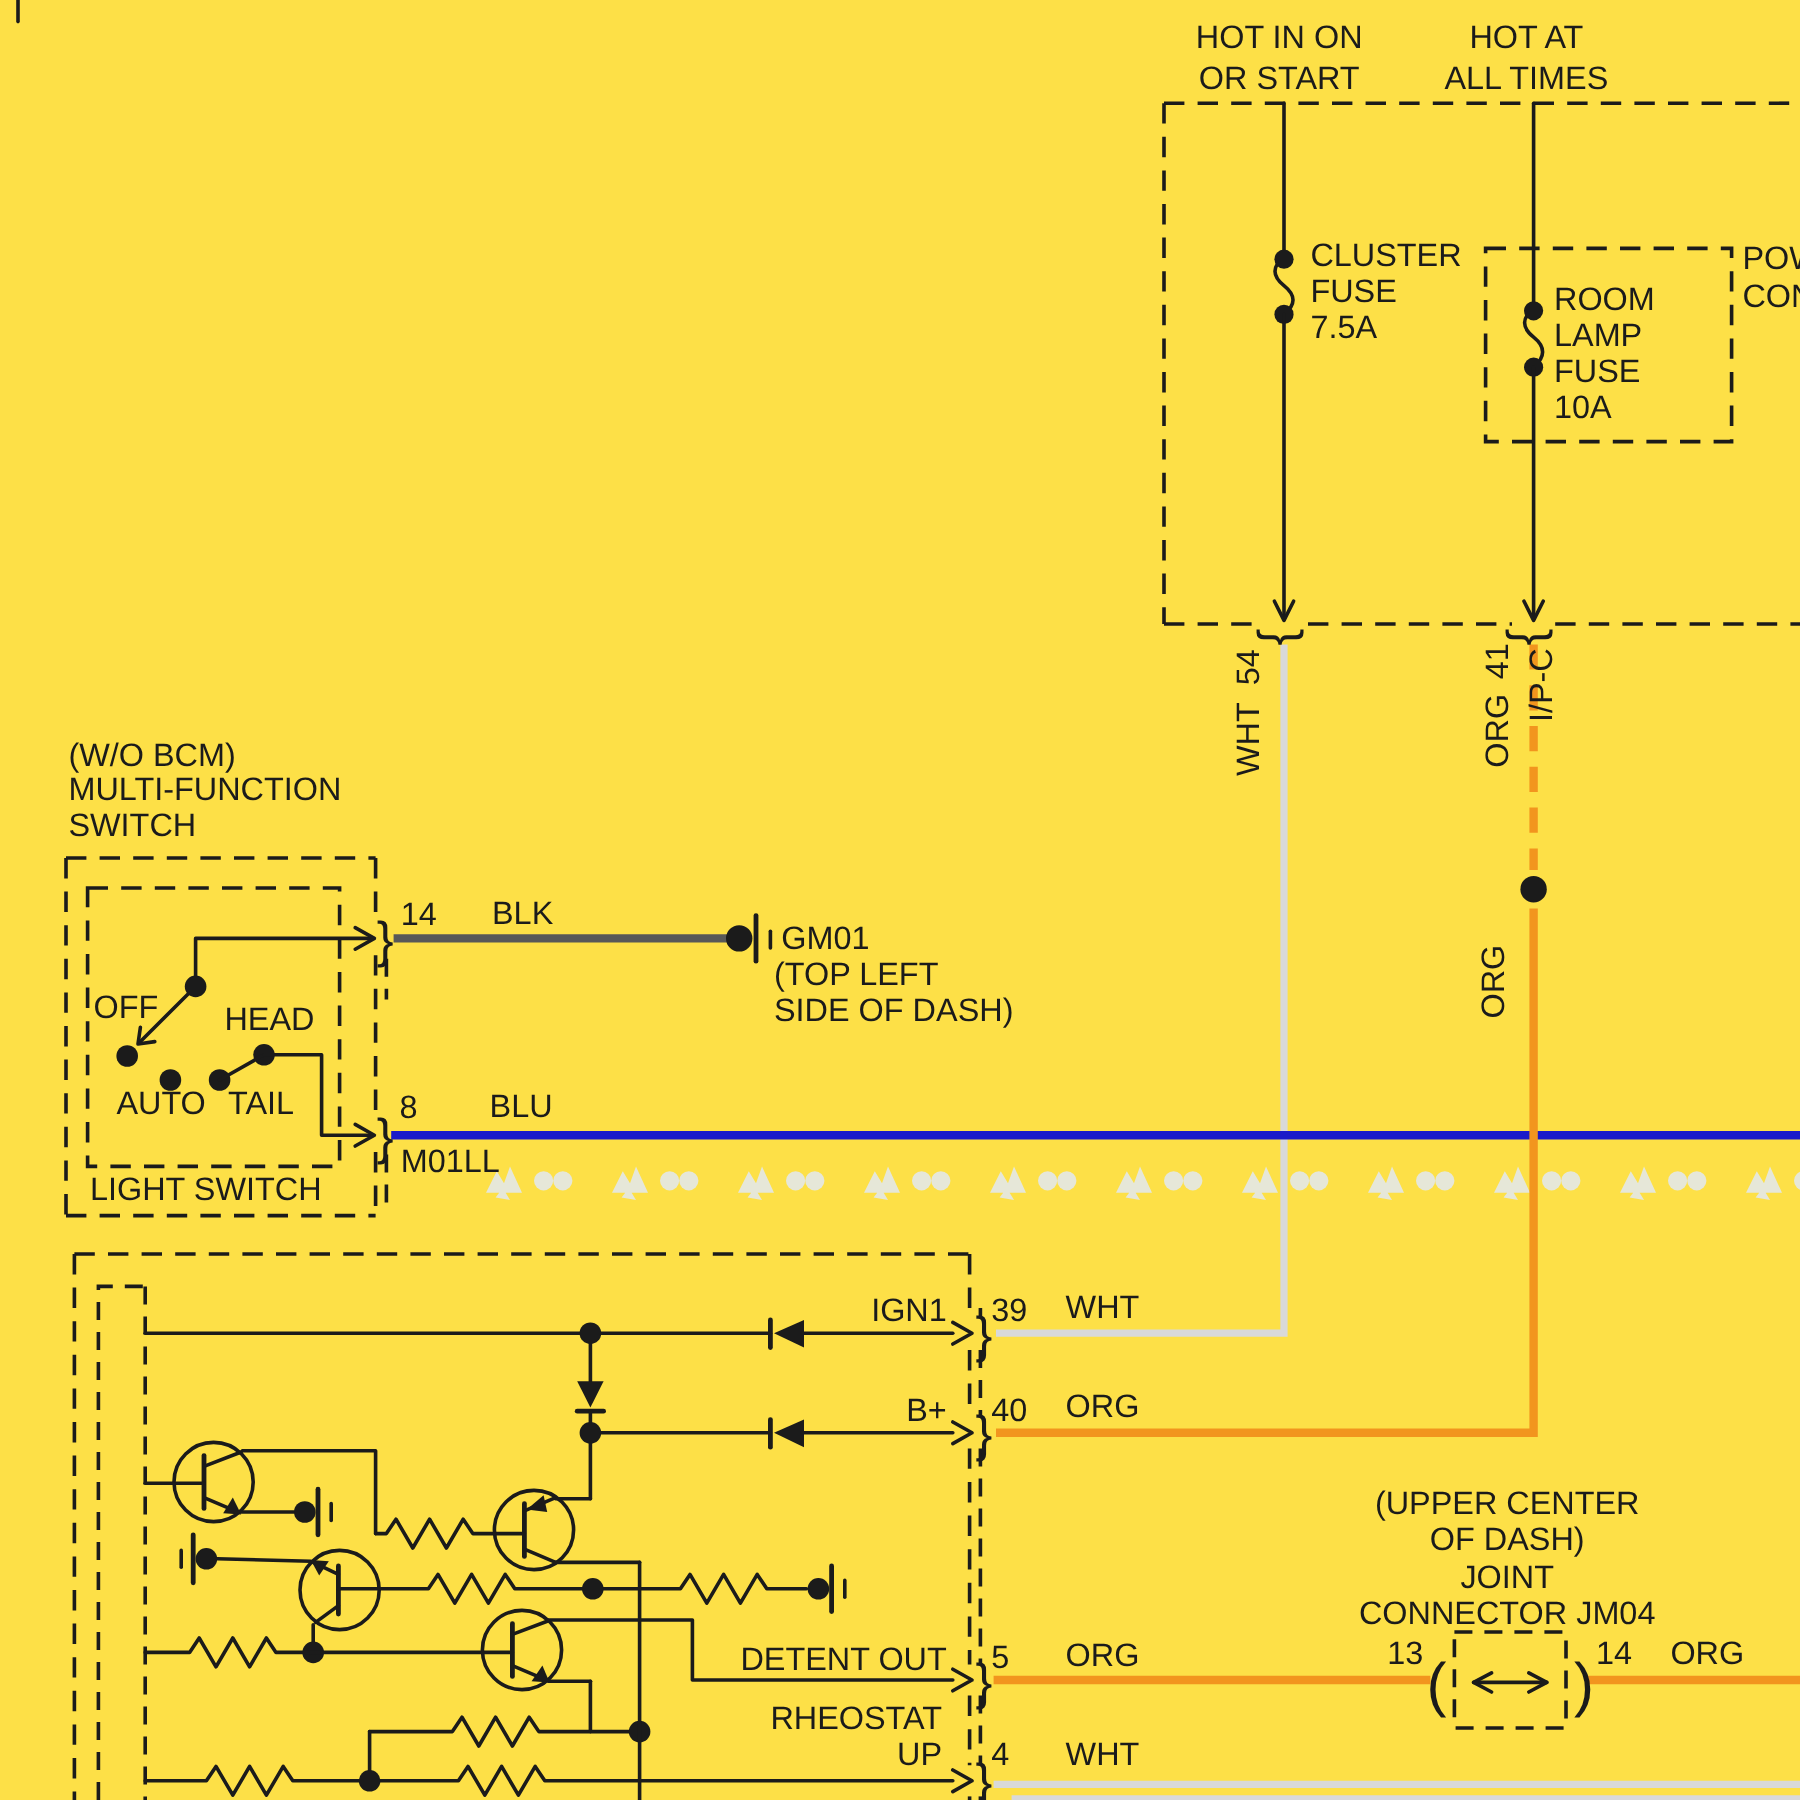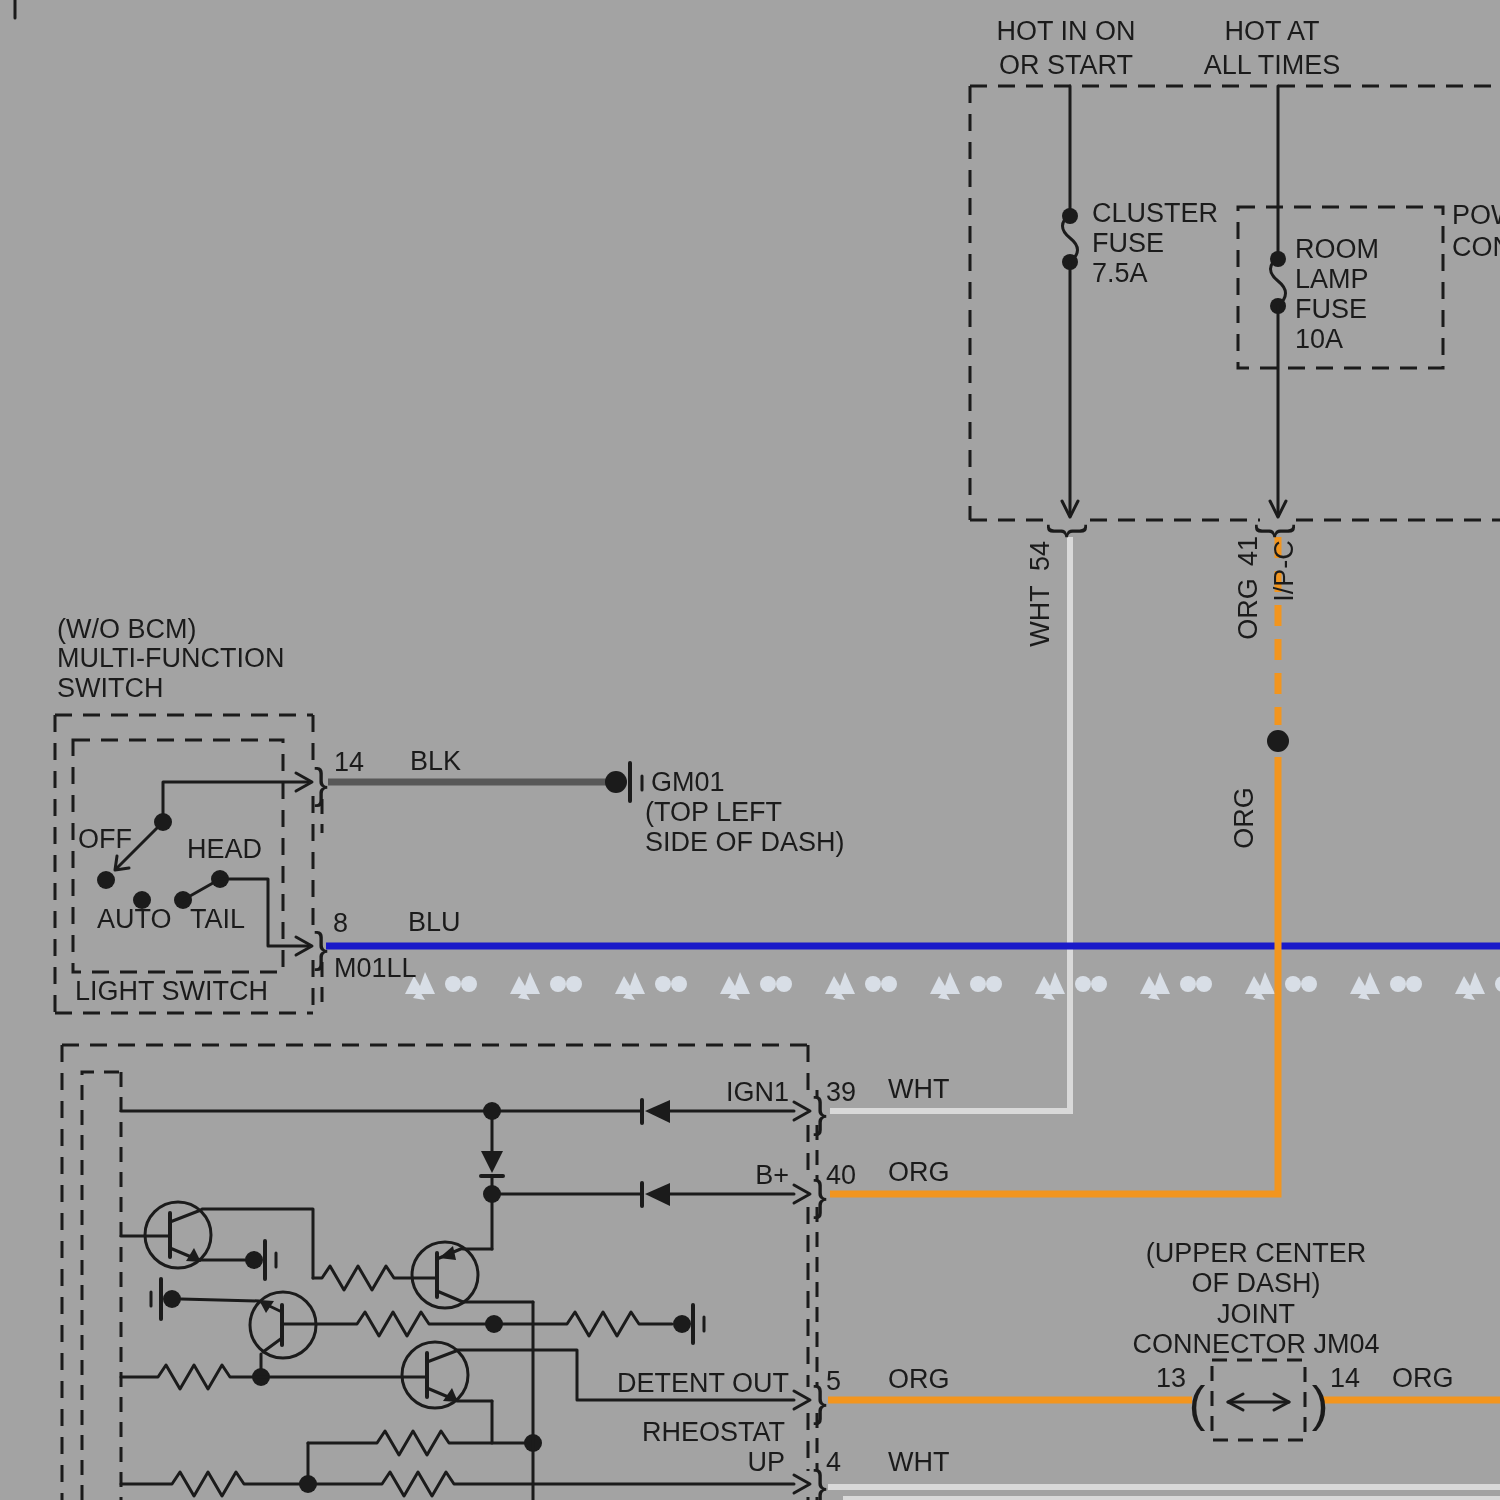--- a/index.html
+++ b/index.html
@@ -1,16 +1,16 @@
 <!DOCTYPE html>
 <html><head>
 <meta charset="utf-8">
 <style>
   html,body{margin:0;padding:0;background:#ffffff;}
-  #stage{position:relative;width:1500px;height:1500px;overflow:hidden;background:#a3a3a3;}
+  #stage{position:relative;width:1500px;height:1500px;overflow:hidden;background:#fde047;}
   svg{position:absolute;left:0;top:0;}
   text{font-family:"Liberation Sans","DejaVu Sans",sans-serif;fill:#1b1b1b;}
   .t{font-size:27px;}
   .mid{text-anchor:middle;}
   .end{text-anchor:end;}
   .cusp{font-size:42px;}
   .paren{font-size:50px;}
   .ln{stroke:#1b1b1b;stroke-width:3;fill:none;stroke-linecap:round;stroke-linejoin:round;}
   .bar{stroke:#1b1b1b;stroke-width:4;fill:none;stroke-linecap:round;}
   .tick{stroke:#1b1b1b;stroke-width:3;fill:none;stroke-linecap:round;}

